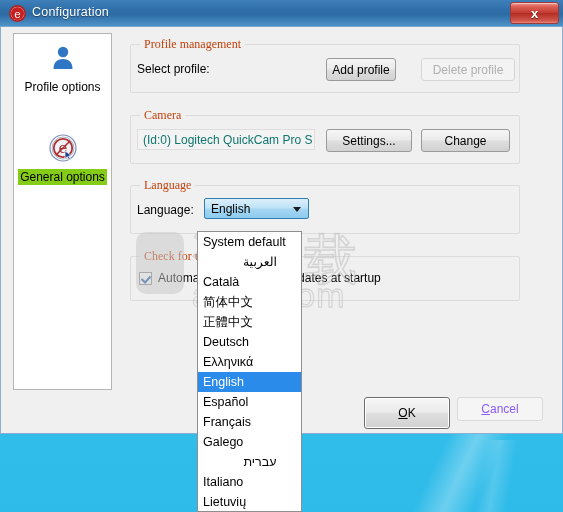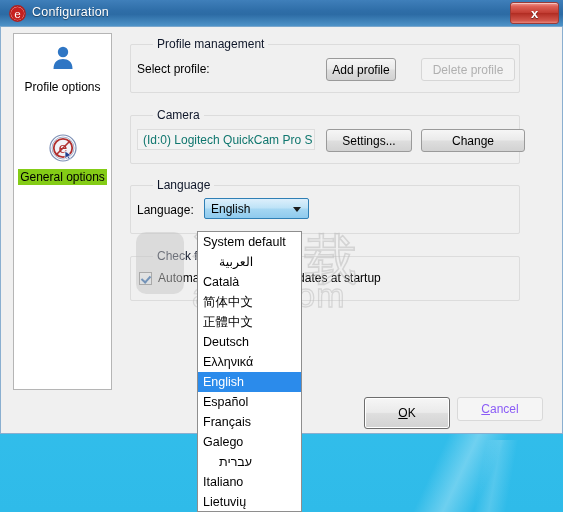--- a/index.html
+++ b/index.html
@@ -144,26 +144,27 @@
   }
   .groupbox {
     position: absolute;
     border: 1px solid #dcdcdc;
     border-radius: 2px;
     box-sizing: border-box;
     background: transparent;
   }
   .group-title {
     position: absolute;
-    top: -8px; left: 22px;
+    top: -8px; left: 9px;
     background: #f0f0f0;
     padding: 0 4px;
     font-size: 12px;
-    color: #0f172a;
-    white-space: nowrap;
+    color: #c2410c;
+    white-space: nowrap;
+    font-family: Liberation Serif, serif;
   }
 
   #gb-profile { left: 5px; top: 17px; width: 390px; height: 49px; }
   #gb-camera  { left: 5px; top: 88px; width: 390px; height: 49px; }
   #gb-lang    { left: 5px; top: 158px; width: 390px; height: 49px; }
   #gb-update  { left: 5px; top: 229px; width: 390px; height: 45px; }
 
   .field-label {
     position: absolute;
     font-size: 12px;
@@ -320,21 +321,21 @@
     font-size: 12.5px;
     color: #000000;
     white-space: nowrap;
     cursor: pointer;
     box-sizing: border-box;
   }
   .lang-opt.selected {
     background: #2b8beb;
     color: #ffffff;
   }
-  .lang-opt.rtl { direction: rtl; text-align: left; padding-left: 21px; }
+  .lang-opt.rtl { direction: rtl; text-align: center; padding-left: 21px; }
 
   
   #watermark {
     position: absolute;
     left: 136px; top: 228px;
     width: 300px; height: 85px;
     z-index: 40;
     pointer-events: none;
     opacity: 0.5;
   }
@@ -427,21 +428,21 @@
           <div class="btn" style="left:195px; top:13px; width:70px; height:23px;">Add profile</div>
           <div class="btn disabled" style="left:290px; top:13px; width:94px; height:23px;">Delete profile</div>
         </div>
 
         <div class="groupbox" id="gb-camera">
           <div class="group-title">Camera</div>
           <div id="camera-field">
             <div id="camera-field-text">(Id:0) Logitech QuickCam Pro S</div>
           </div>
           <div class="btn" style="left:195px; top:13px; width:86px; height:23px;">Settings...</div>
-          <div class="btn" style="left:290px; top:13px; width:104px; height:23px;">Change</div>
+          <div class="btn" style="left:290px; top:13px; width:89px; height:23px;">Change</div>
         </div>
 
         <div class="groupbox" id="gb-lang">
           <div class="group-title">Language</div>
           <div class="field-label" style="left:6px; top:17px;">Language:</div>
           <div id="combo-lang">
             <div id="combo-lang-text">English</div>
             <div class="combo-arrow"></div>
           </div>
         </div>

